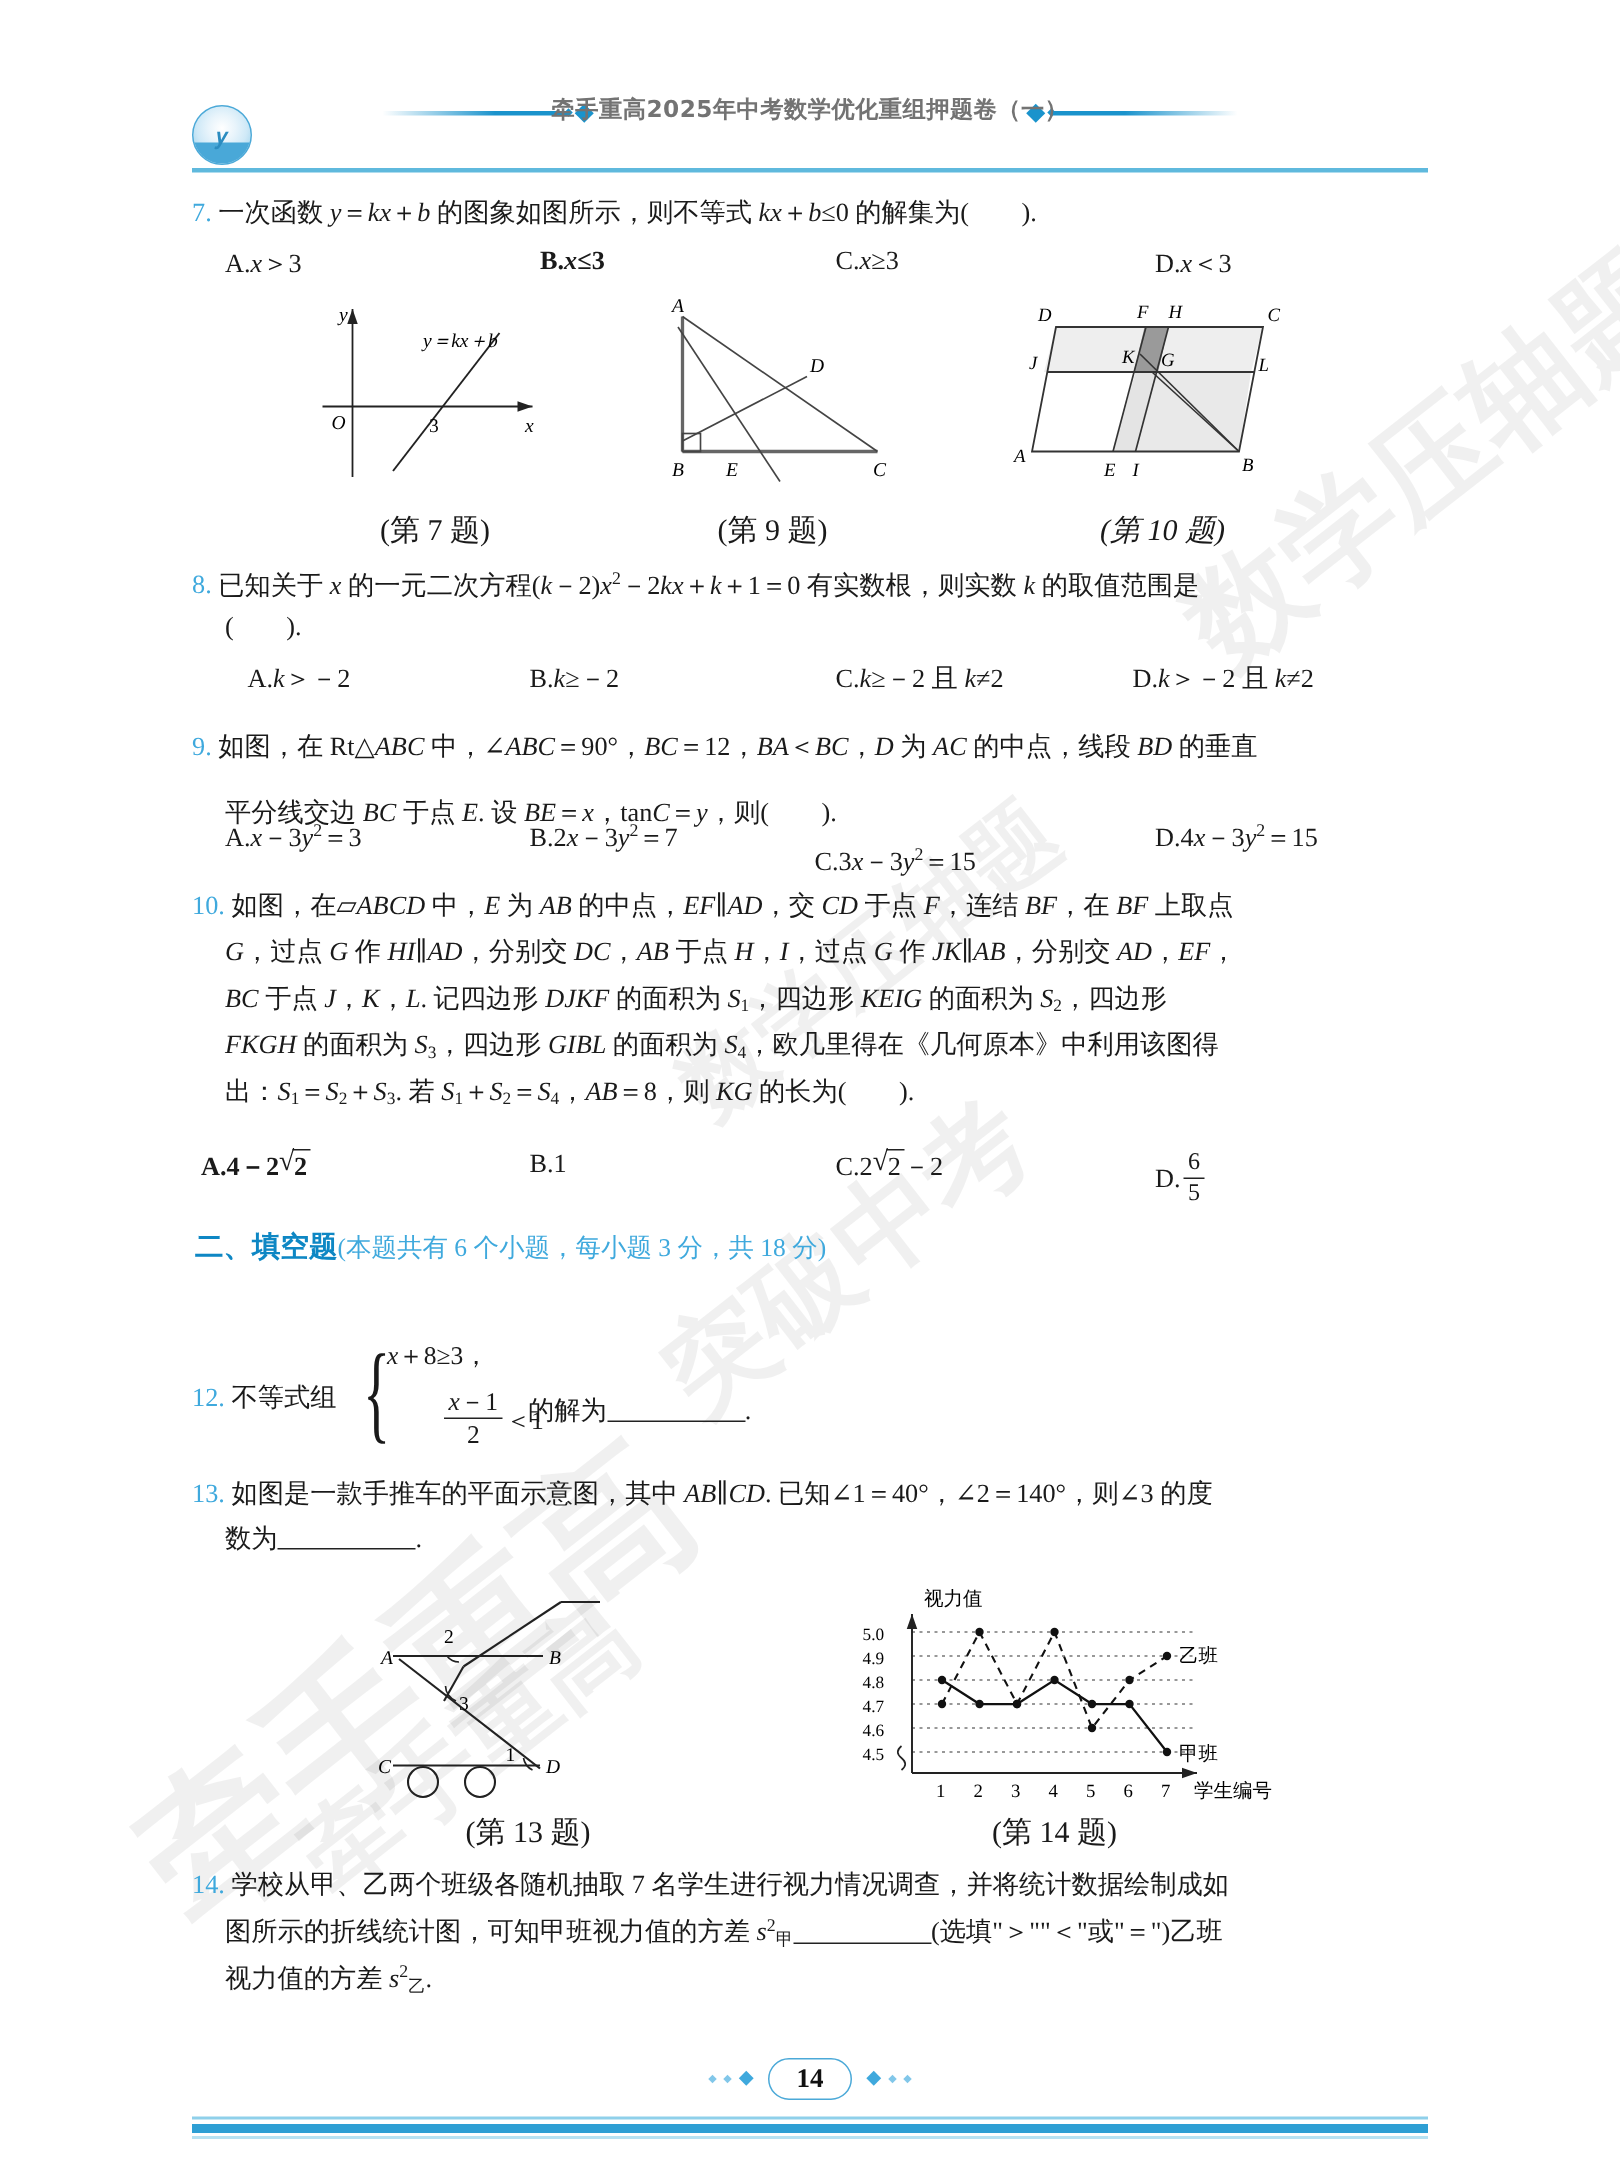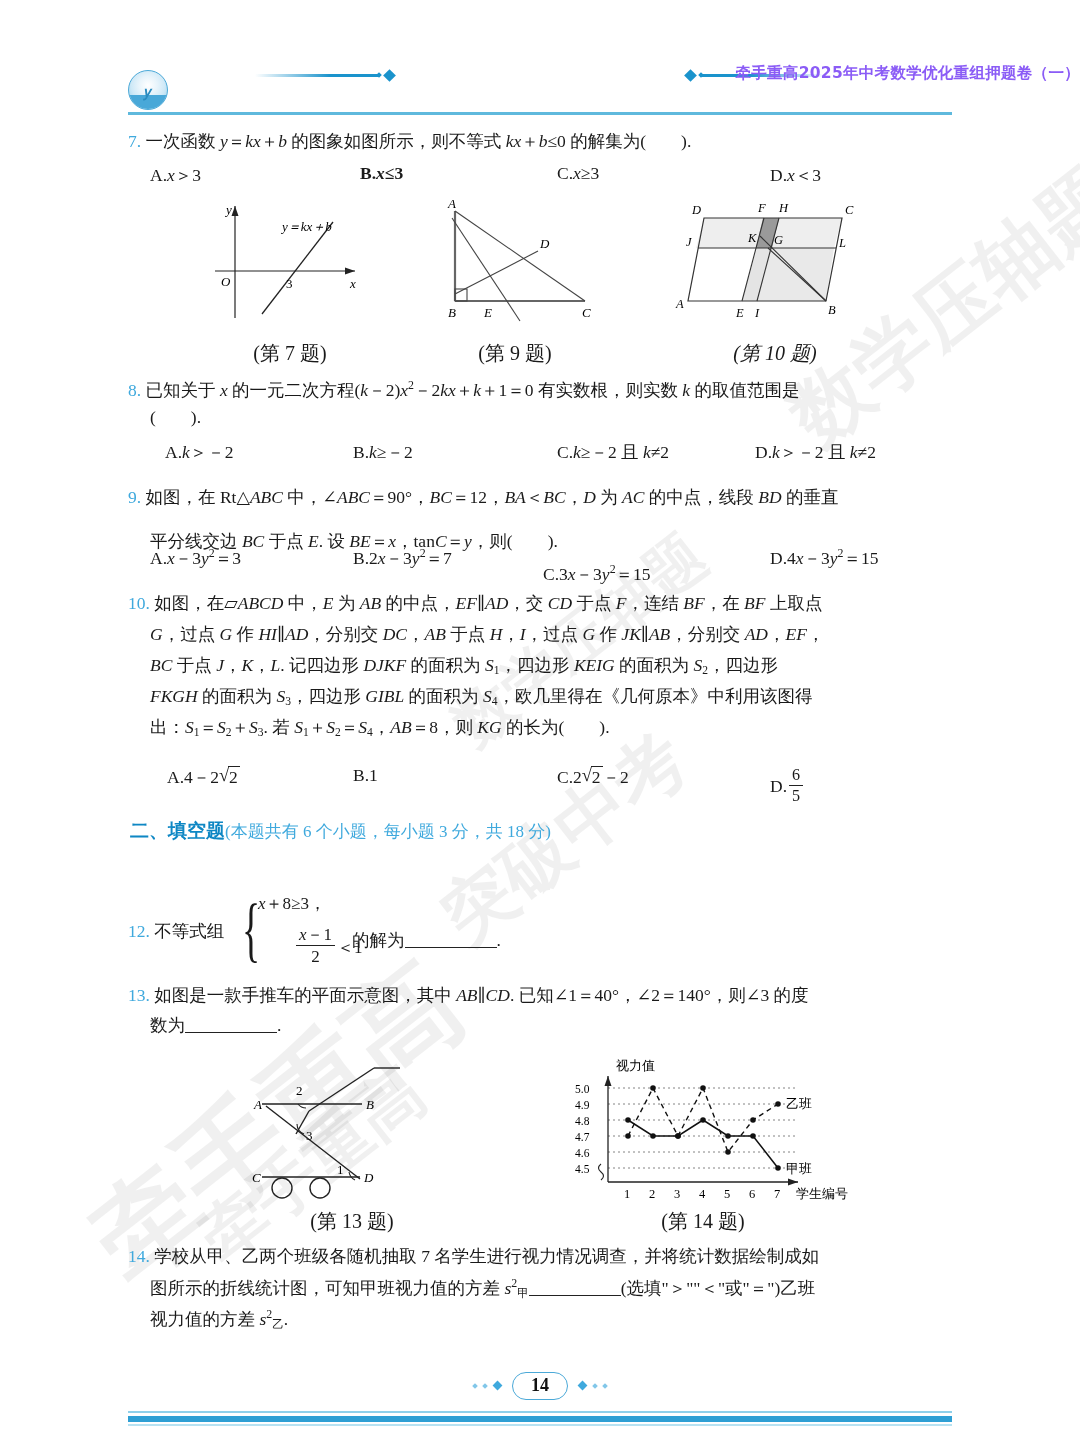--- a/index.html
+++ b/index.html
@@ -42,25 +42,25 @@
   }
   #logo .logo-bird {
     position:absolute; left:50%; top:38%; transform:translate(-50%,0);
     font-size:15px; color:#2b8cc0; line-height:1; font-weight:bold;
   }
   #header-rule-wrap {
     position:absolute; left:0; top:0; width:1080px; height:40px;
   }
   #header-title {
     position:absolute; left:0; top:8px; width:1080px;
-    text-align:right;
+    text-align:center;
     font-family:"DejaVu Sans","Liberation Sans",sans-serif;
     font-weight:bold;
     font-size:15.5px;
-    color:#8b5cf6;
+    color:#737373;
     letter-spacing:0.3px;
   }
   .hdr-deco { position:absolute; top:19px; height:3px; }
   .hdr-deco.left  { left:255px; width:125px; background:linear-gradient(90deg,rgba(14,135,196,0) 0%, #1a93cc 60%, #1a93cc 100%); }
   .hdr-deco.right { right:255px; width:125px; background:linear-gradient(270deg,rgba(14,135,196,0) 0%, #1a93cc 60%, #1a93cc 100%); }
   .hdr-dot { position:absolute; top:16px; width:9px; height:9px; background:#1a93cc; transform:rotate(45deg); }
   .hdr-dot.l { left:385px; }
   .hdr-dot.r { right:385px; }
   .hdr-dot.l2 { left:377px; width:4px;height:4px; top:18px;}
   .hdr-dot.r2 { right:377px; width:4px;height:4px; top:18px;}
@@ -262,21 +262,21 @@
   <div class="q" style="left:150px; top:652px; width:825px;">
     <span class="it">BC</span> 于点 <span class="it">J</span>，<span class="it">K</span>，<span class="it">L</span>. 记四边形 <span class="it">DJKF</span> 的面积为 <span class="it">S</span><span class="sub">1</span>，四边形 <span class="it">KEIG</span> 的面积为 <span class="it">S</span><span class="sub">2</span>，四边形
   </div>
   <div class="q" style="left:150px; top:683px; width:825px;">
     <span class="it">FKGH</span> 的面积为 <span class="it">S</span><span class="sub">3</span>，四边形 <span class="it">GIBL</span> 的面积为 <span class="it">S</span><span class="sub">4</span>，欧几里得在《几何原本》中利用该图得
   </div>
   <div class="q" style="left:150px; top:714px; width:825px;">
     出：<span class="it">S</span><span class="sub">1</span>＝<span class="it">S</span><span class="sub">2</span>＋<span class="it">S</span><span class="sub">3</span>. 若 <span class="it">S</span><span class="sub">1</span>＋<span class="it">S</span><span class="sub">2</span>＝<span class="it">S</span><span class="sub">4</span>，<span class="it">AB</span>＝8，则 <span class="it">KG</span> 的长为(　　).
   </div>
   <div class="opts" style="left:0; top:765px; width:1080px; height:34px;">
-    <span class="opt" style="left:167px;">A.4－2<span class="rad"><span>2</span></span></span>
+    <span class="opt" style="left:134px;font-weight:bold;">A.4－2<span class="rad"><span>2</span></span></span>
     <span class="opt" style="left:353px;">B.1</span>
     <span class="opt" style="left:557px;">C.2<span class="rad"><span>2</span></span>－2</span>
     <span class="opt" style="left:770px;">D.<span class="frac"><span class="num">6</span><span class="den">5</span></span></span>
   </div>
 
   <div id="sec2">
     <span class="sec-title">二、填空题</span><span class="sec-sub">(本题共有 6 个小题，每小题 3 分，共 18 分)</span>
   </div>
 
 

